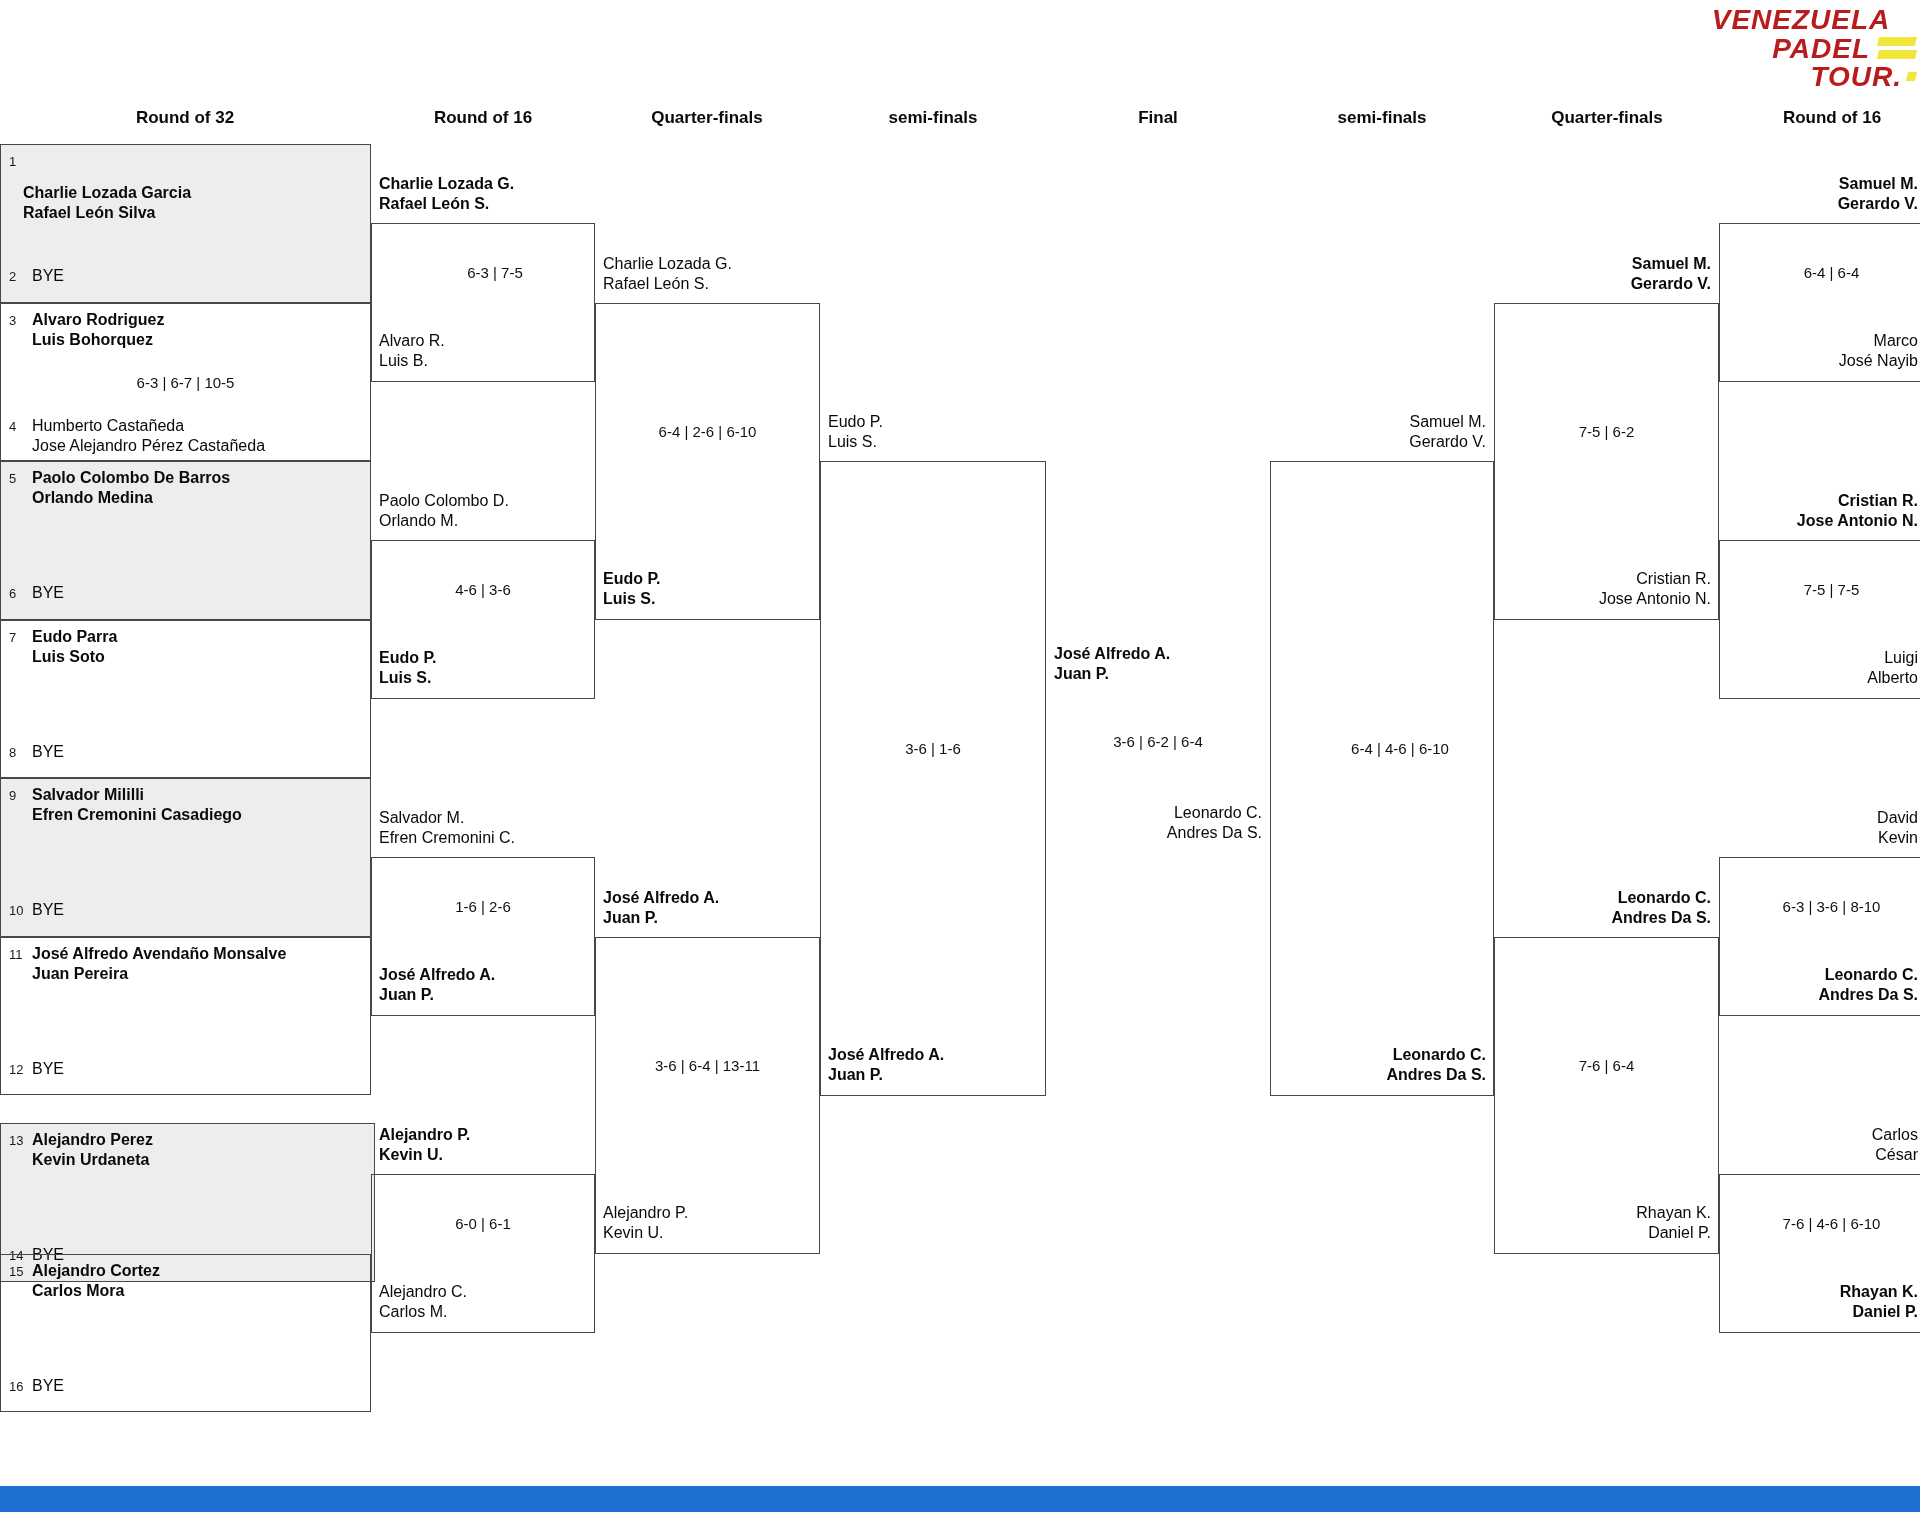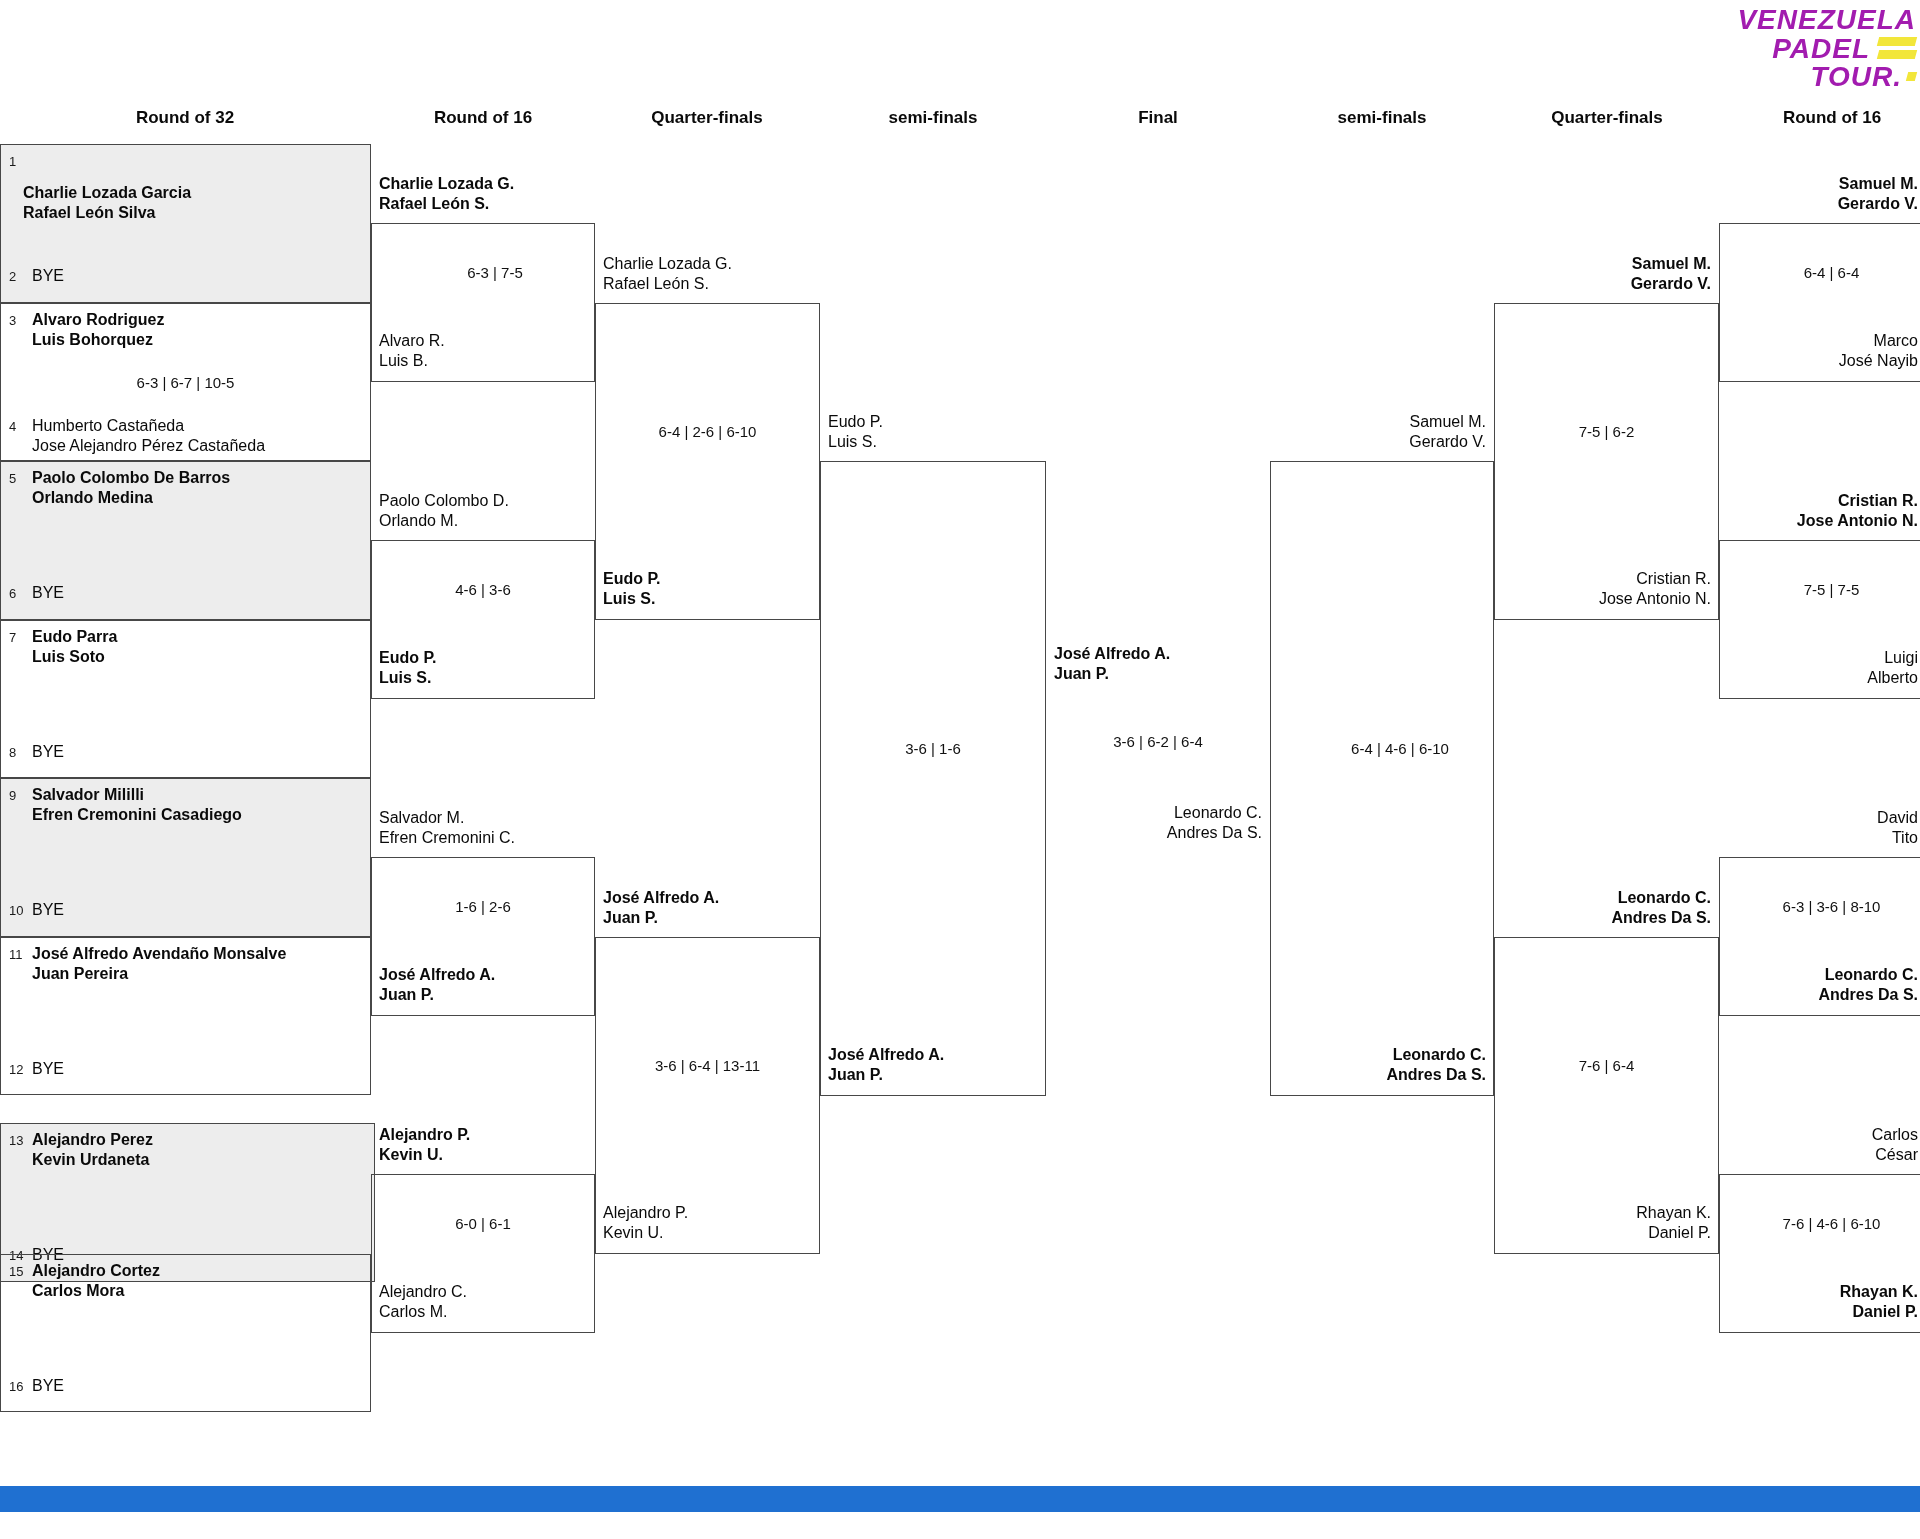--- a/index.html
+++ b/index.html
@@ -10,23 +10,23 @@
   }
   .title { position:absolute; left:6px; font-size:26px; line-height:32px; font-weight:700; letter-spacing:0.2px; }
   .colhead { position:absolute; top:108px; width:220px; text-align:center; font-size:17px; font-weight:600; }
   .box, .match { position:absolute; border:1px solid #474747; box-sizing:border-box; }
   .shaded { background:#ededed; }
   .seed { position:absolute; font-size:13px; line-height:16px; color:#1a1a1a; }
   .nm { position:absolute; font-size:16px; line-height:20px; white-space:nowrap; }
   .nm.b { font-weight:700; }
   .nm.r { text-align:right; }
   .sc { position:absolute; font-size:15px; line-height:20px; text-align:center; color:#111; }
-  .logo { position:absolute; top:6px; right:4px; width:230px; text-align:right;
+  .logo { position:absolute; top:6px; right:4px; width:230px; text-align:center;
           font-style:italic; font-weight:800; font-size:28px; line-height:27px;
-          letter-spacing:1px; color:#a21caf; }
+          letter-spacing:1px; color:#b91c1c; }
   .logo-row { display:flex; justify-content:flex-end; align-items:center; }
   .bars { display:inline-block; margin-left:8px; }
   .bar { display:block; width:38px; height:9px; background:#f2e63a; margin:4px 0; transform:skewX(-15deg); }
   .dot { display:inline-block; width:9px; height:9px; background:#f2e63a; margin-left:5px; transform:skewX(-15deg); }
   .footerbar { position:absolute; left:0; top:1486px; width:1920px; height:26px; background:#1f70d1; }
 </style>
 </head>
 <body>
 
 <div id="page">
@@ -278,21 +278,21 @@
   </div>
   <div class="sc" style="left:1719px;top:580px;width:225px;">7-5 | 7-5</div>
   <div class="nm r" style="left:1702px;top:648px;width:216px;">
     <div>Luigi</div>
     <div>Alberto</div>
   </div>
 
   <div class="match" style="left:1719px;top:857px;width:225px;height:159px;"></div>
   <div class="nm r" style="left:1702px;top:808px;width:216px;">
     <div>David</div>
-    <div>Tito</div>
+    <div>Kevin</div>
   </div>
   <div class="sc" style="left:1719px;top:897px;width:225px;">6-3 | 3-6 | 8-10</div>
   <div class="nm r b" style="left:1702px;top:965px;width:216px;">
     <div>Leonardo C.</div>
     <div>Andres Da S.</div>
   </div>
 
   <div class="match" style="left:1719px;top:1174px;width:225px;height:159px;"></div>
   <div class="nm r" style="left:1702px;top:1125px;width:216px;">
     <div>Carlos</div>

